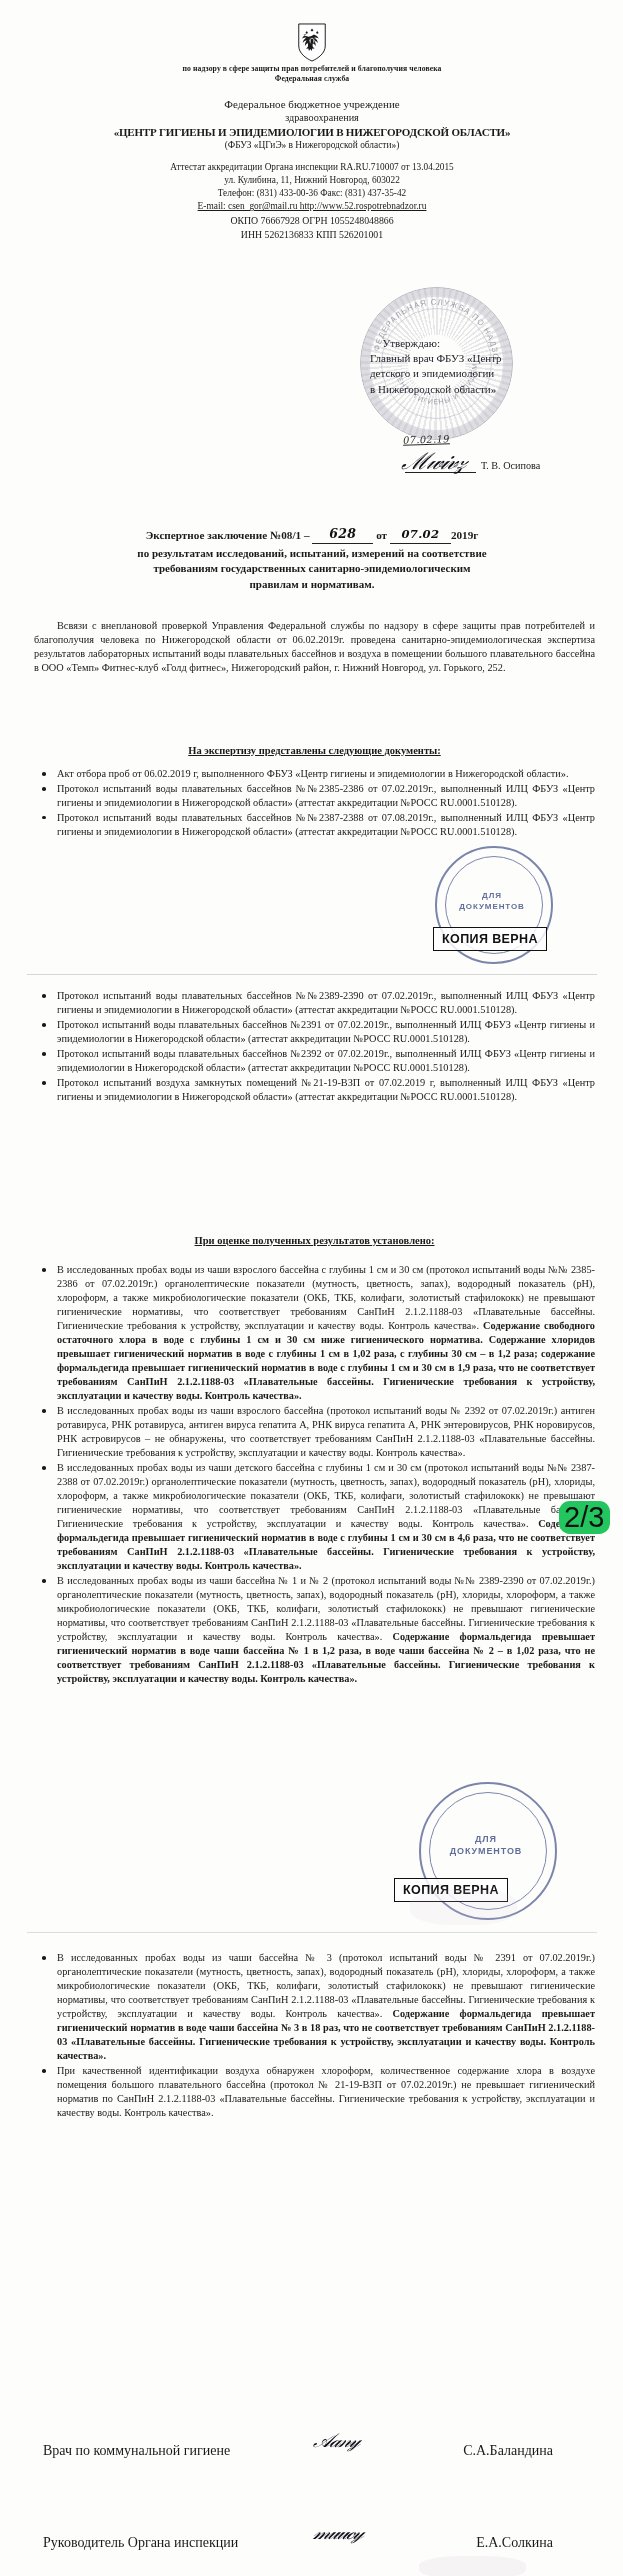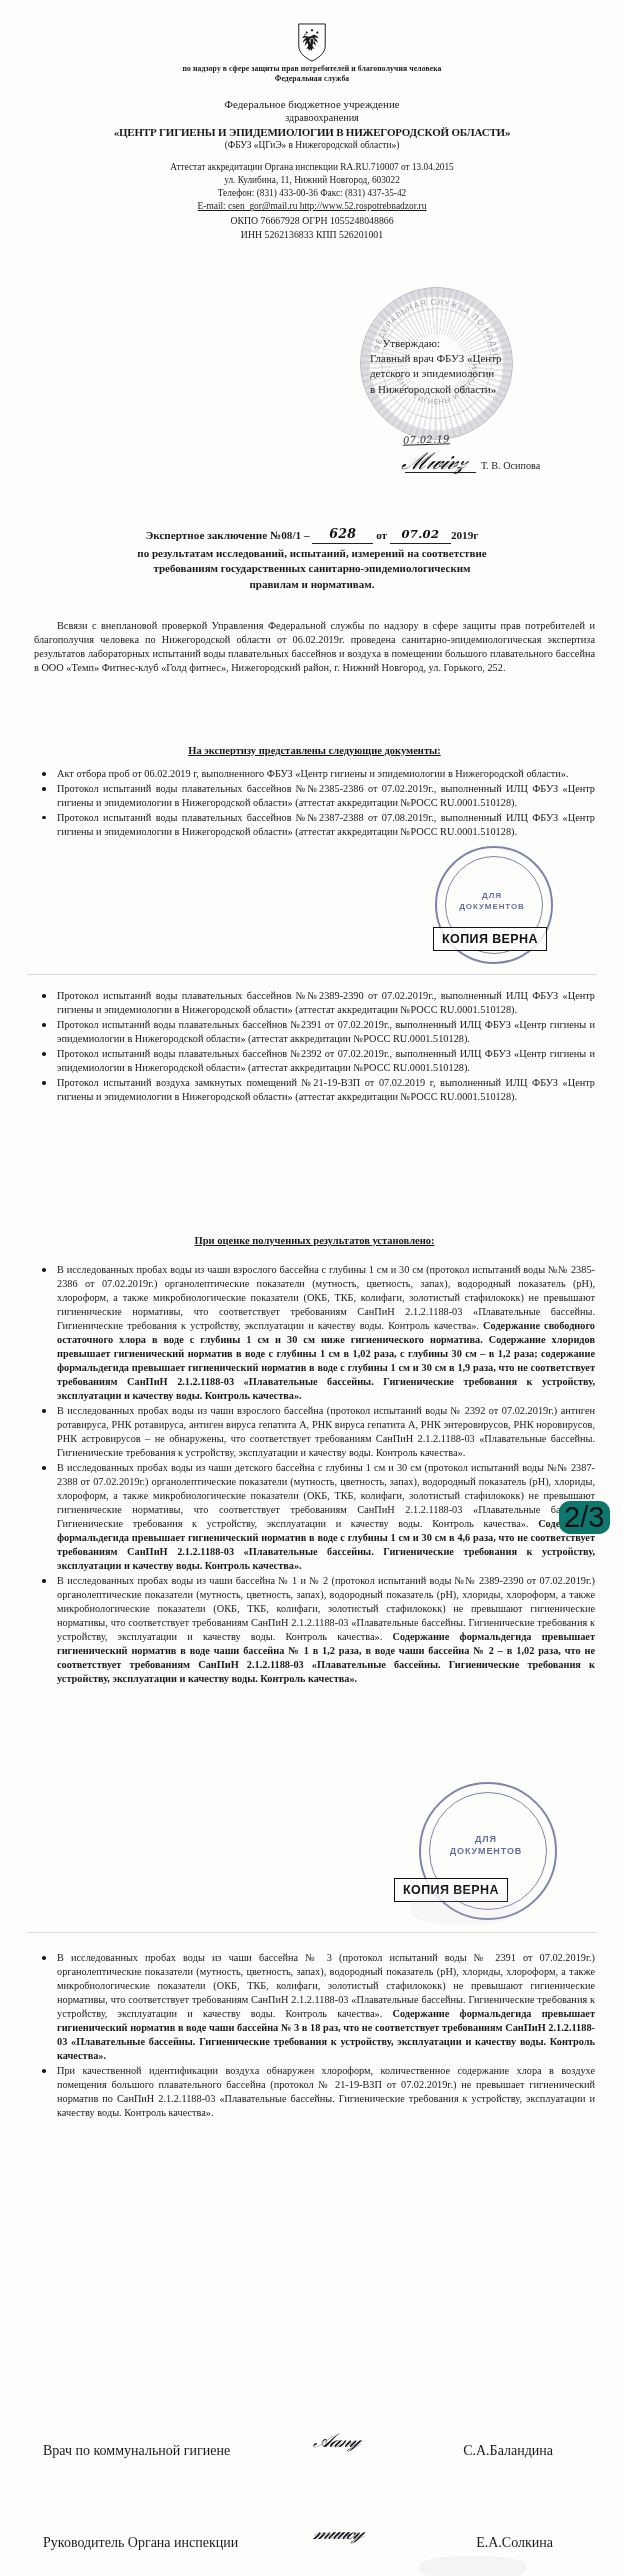--- a/index.html
+++ b/index.html
@@ -196,21 +196,21 @@
     font-weight:bold;text-align:center;
   }
 
   
   .pageno{
     position:absolute;
     right:14.3px;top:1501px;
     font-size:29px;
     font-family:"Liberation Sans","DejaVu Sans",sans-serif;
     color:#111;
-    background:#0f766e;
+    background:#22c55e;
     padding:1.8px 5.3px;
     border-radius:10.7px;
     line-height:1;
   }
 
   
   .sigrow{
     position:absolute;left:43px;width:544px;
     font-size:14px;
   }

